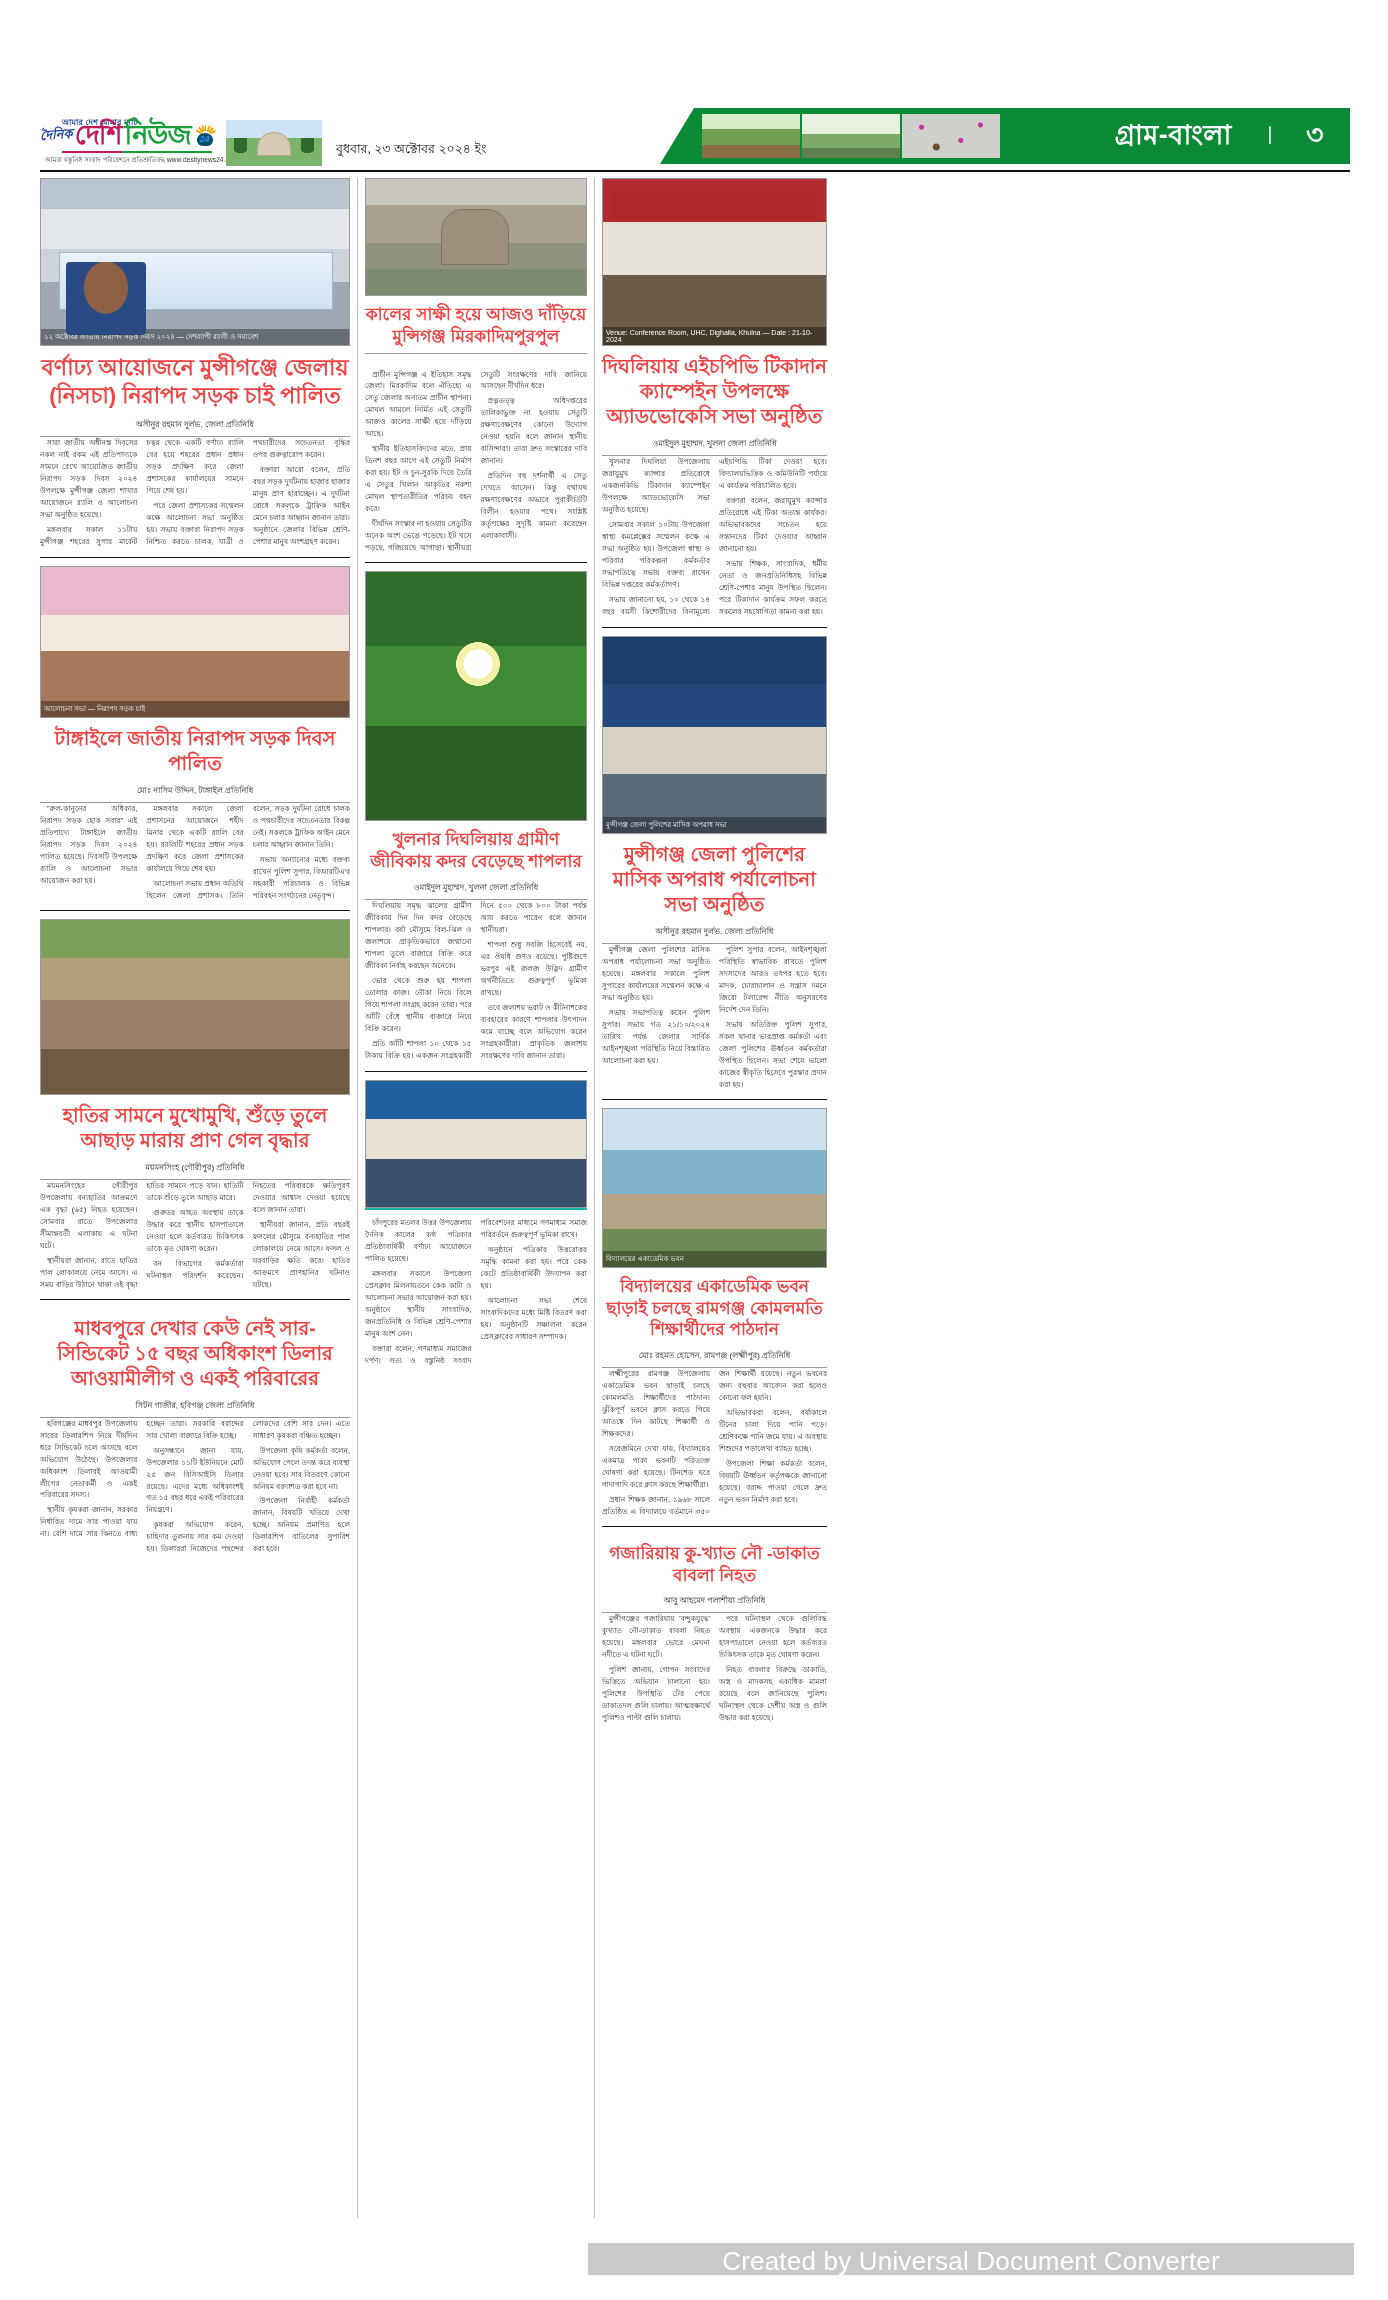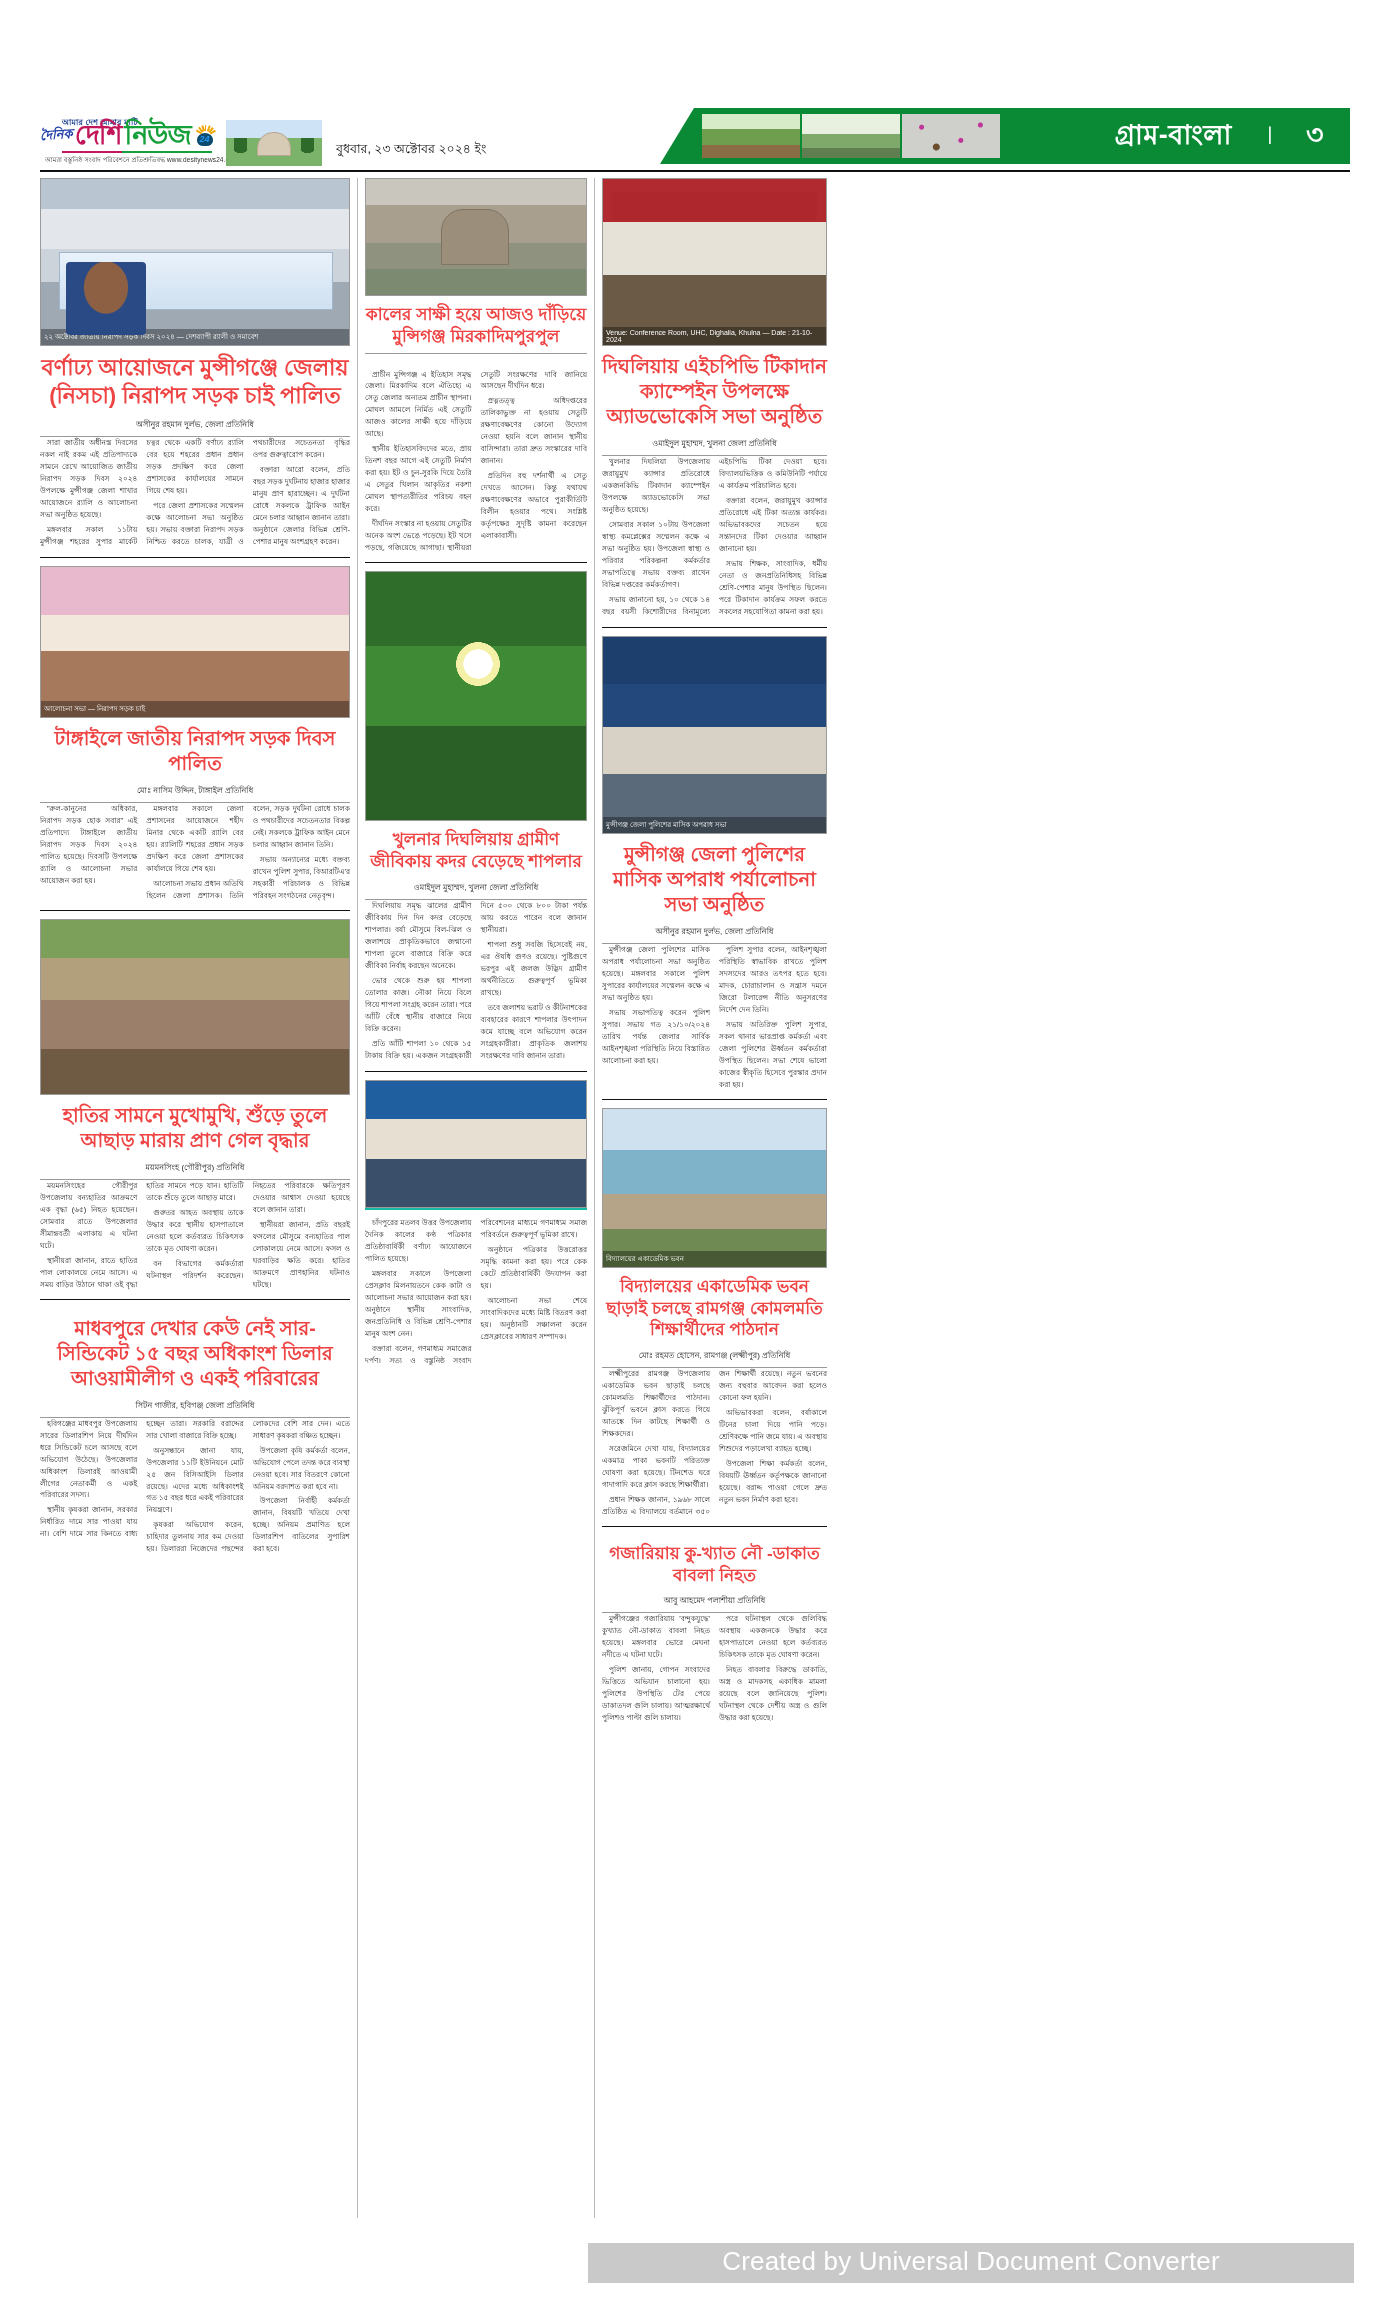--- a/index.html
+++ b/index.html
@@ -196,21 +196,21 @@
   }
   .sc-awards {
     background:linear-gradient(to bottom,#1f5fa0 0 30%,#e6dfd2 30% 62%,#3a4f6a 62% 100%);
   }
   .ph-cap {
     position:absolute; left:0; bottom:0; width:100%;
     font-size:7px; color:#fff; background:rgba(0,0,0,.35); padding:2px 3px;
   }
   .wm {
     position:absolute; left:588px; top:2243px;
-    width:766px; height:40px;
+    width:766px; height:32px;
     background:#c9c9c9; color:#fff;
     font-size:26px; line-height:36px; text-align:center;
     letter-spacing:.2px;
   }
 </style>
 </head>
 <body>
 
 <div class="page">
 

